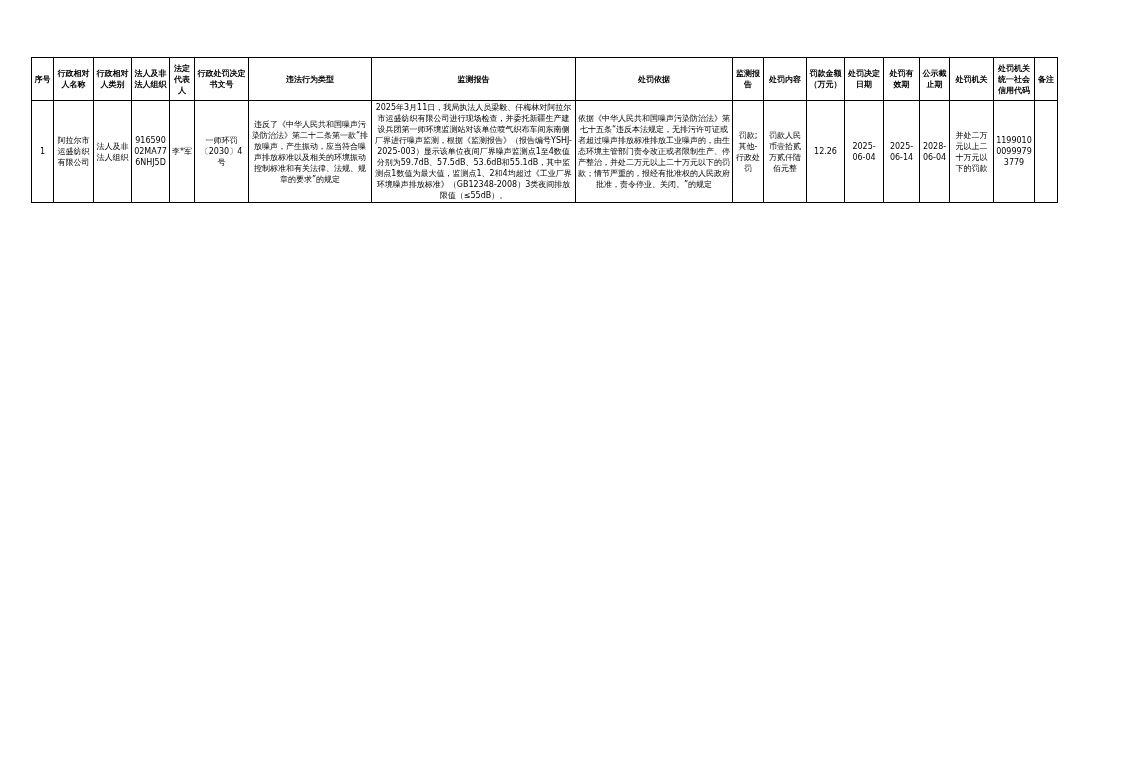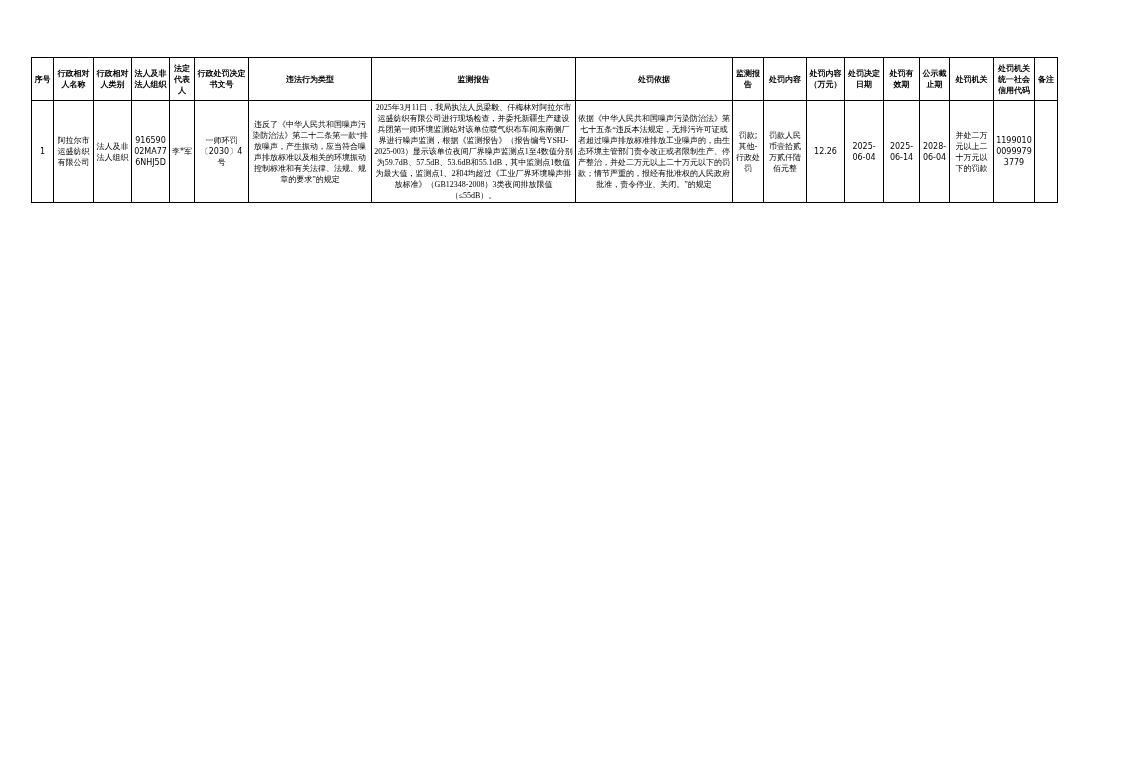--- a/index.html
+++ b/index.html
@@ -40,21 +40,20 @@
   table.penalty-table th {
     font-weight: bold;
     height: 40px;
   }
   table.penalty-table td {
     height: 82px;
   }
   td.longtext {
     text-align: left;
     text-align: justify;
-    font-family: Liberation Serif, serif;
   }
   td.break-all {
     word-break: break-all;
   }
 </style>
 </head>
 <body>
 
 <div class="sheet">
   <table class="penalty-table">
@@ -84,21 +83,21 @@
         <th>行政相对人名称</th>
         <th>行政相对人类别</th>
         <th>法人及非法人组织</th>
         <th>法定代表人</th>
         <th>行政处罚决定书文号</th>
         <th>违法行为类型</th>
         <th>监测报告</th>
         <th>处罚依据</th>
         <th>监测报告</th>
         <th>处罚内容</th>
-        <th>处罚内容（万元）</th>
+        <th>罚款金额（万元）</th>
         <th>处罚决定日期</th>
         <th>处罚有效期</th>
         <th>公示截止期</th>
         <th>处罚机关</th>
         <th>处罚机关统一社会信用代码</th>
         <th>备注</th>
       </tr>
     </thead>
     <tbody>
       <tr>

